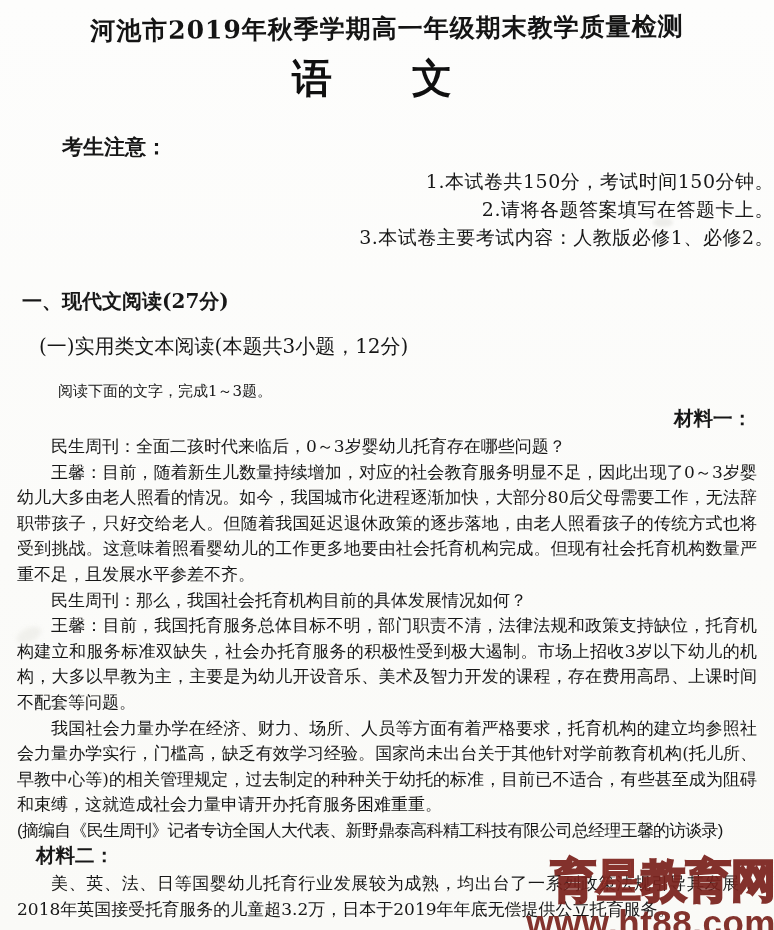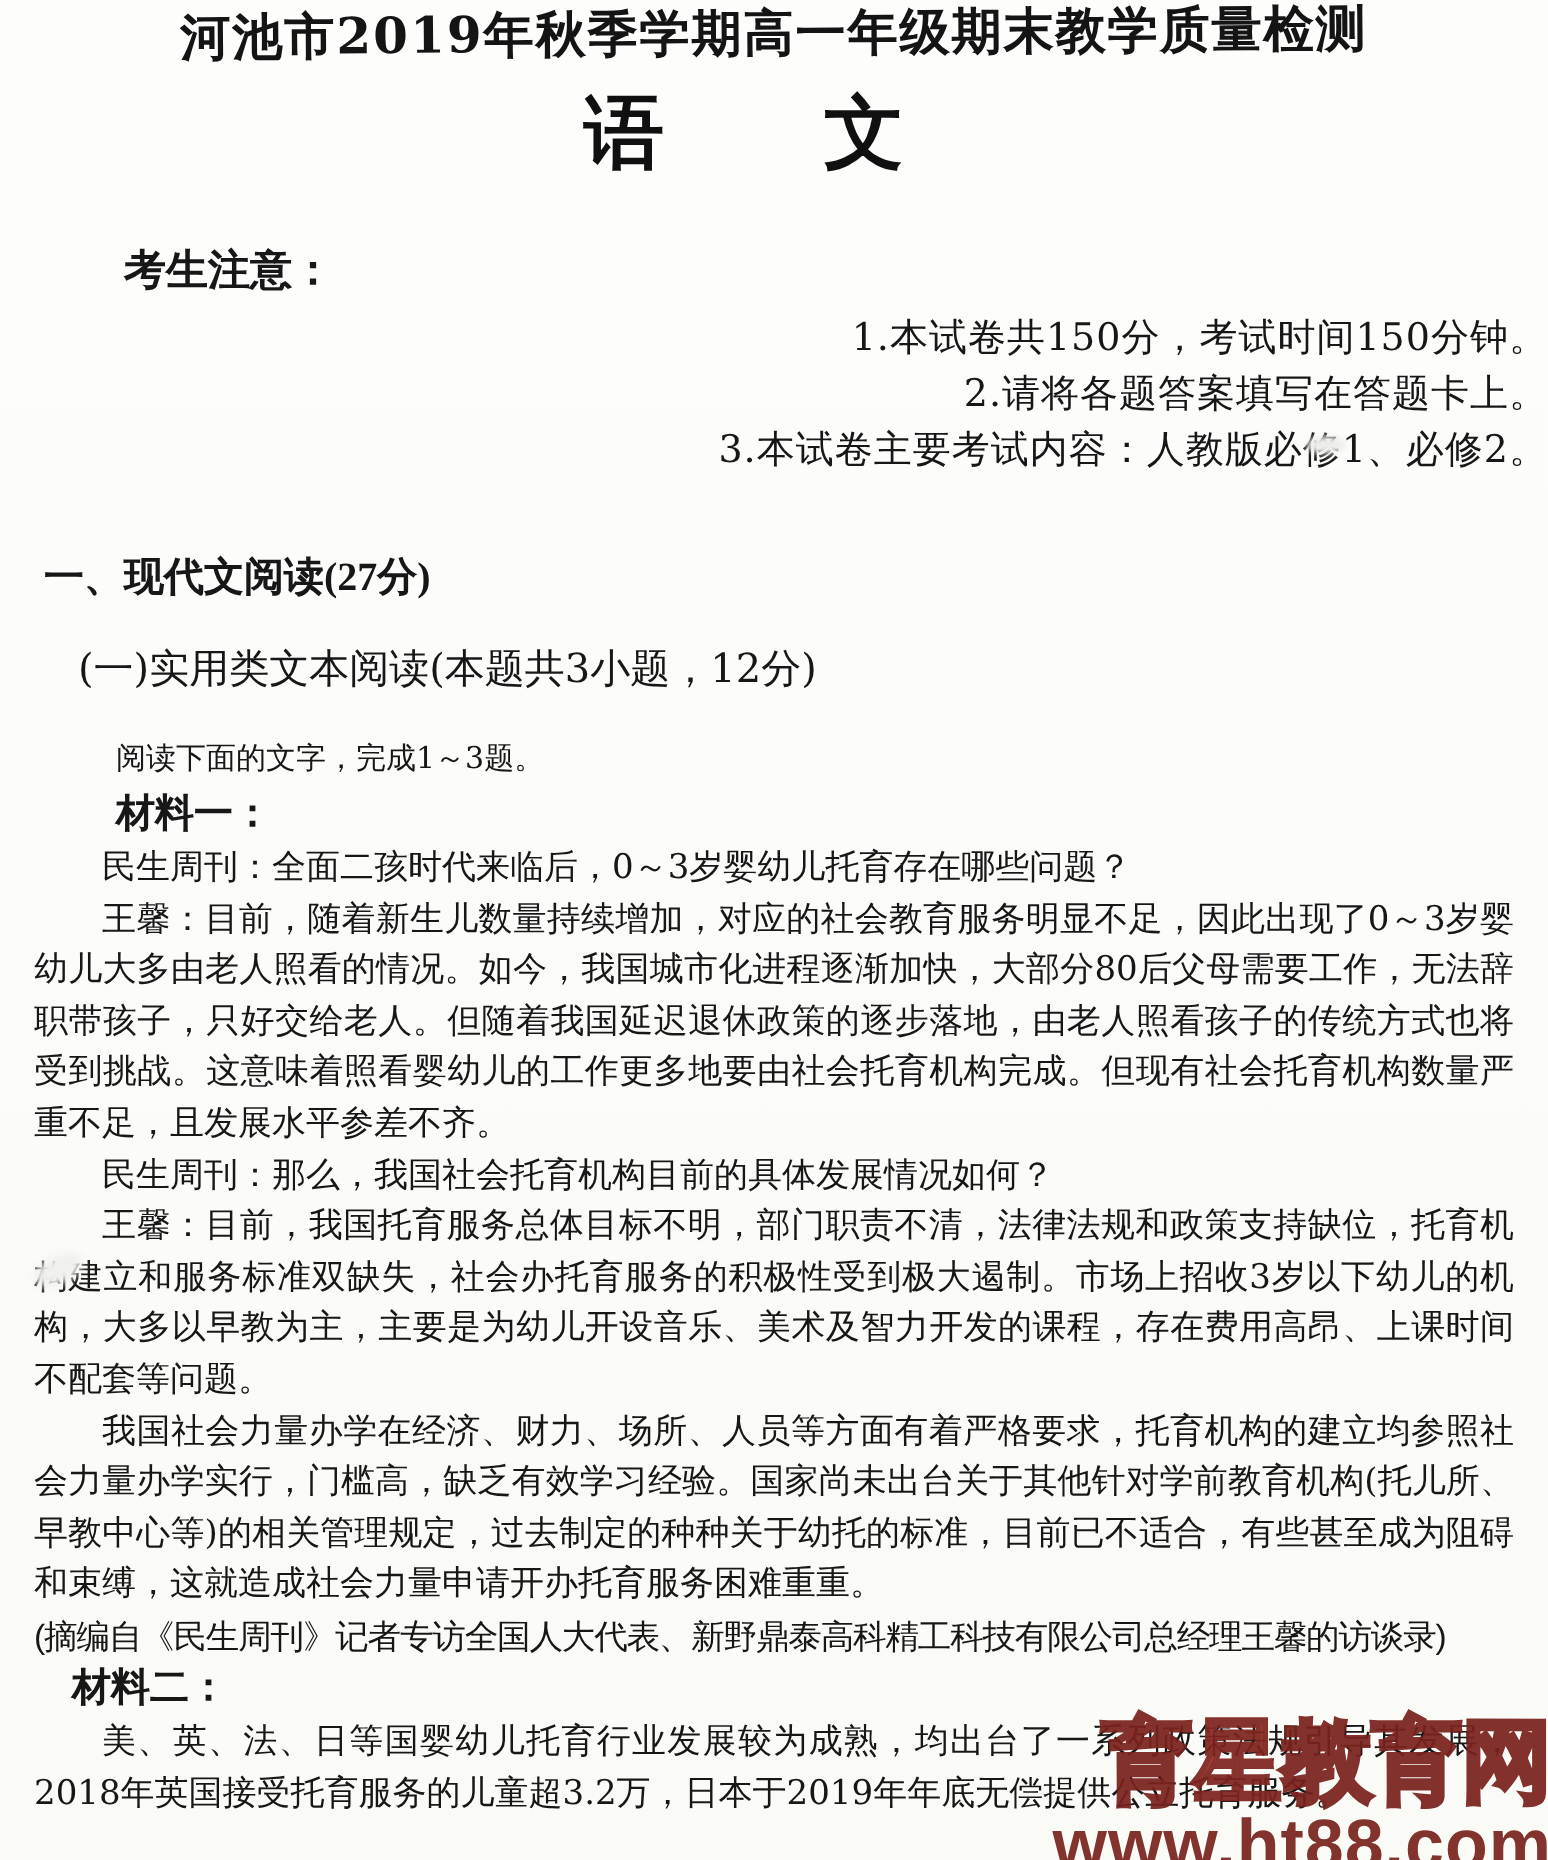--- a/index.html
+++ b/index.html
@@ -4,21 +4,21 @@
 <style>
   html,body{margin:0;padding:0;}
   .page{
     position:relative;
     width:774px;height:930px;
     background:linear-gradient(180deg,#fdfdfc 0%,#fbfbf9 60%,#fafaf7 100%);
     overflow:hidden;
     font-family:"DejaVu Serif","Liberation Serif",serif;
     color:#171717;
     box-sizing:border-box;
-    padding-top:0;
+    padding-top:12px;
   }
   
   .doc-title{
     margin:0;
     text-align:center;
     font-size:25px;
     font-weight:700;
     letter-spacing:1px;
     transform:rotate(-0.45deg);
     color:#141414;
@@ -46,38 +46,38 @@
     letter-spacing:0.5px;
     text-align:right;
   }
   
   .section{ margin:36px 22px 0 22px; }
   .section-heading{
     font-size:20px;
     font-weight:700;
     line-height:28px;
     margin:0;
-    font-family:Liberation Serif, serif;
   }
   .section-subheading{
     font-size:20px;
     font-weight:400;
     line-height:28px;
     margin:17px;
   }
   .section-instruction{
     font-size:15px;
     line-height:28px;
     margin:0 0 0 36px;
   }
   .material-label{
     font-size:19.5px;
     font-weight:700;
     line-height:27px;
     margin:0 0 0 36px;
+    text-align:right;
   }
   
   .body-text{ margin:2px 17px 0 17px; }
   .para{
     font-size:17px;
     line-height:25.6px;
     text-align:justify;
     text-indent:2em;
     margin:0;
   }

